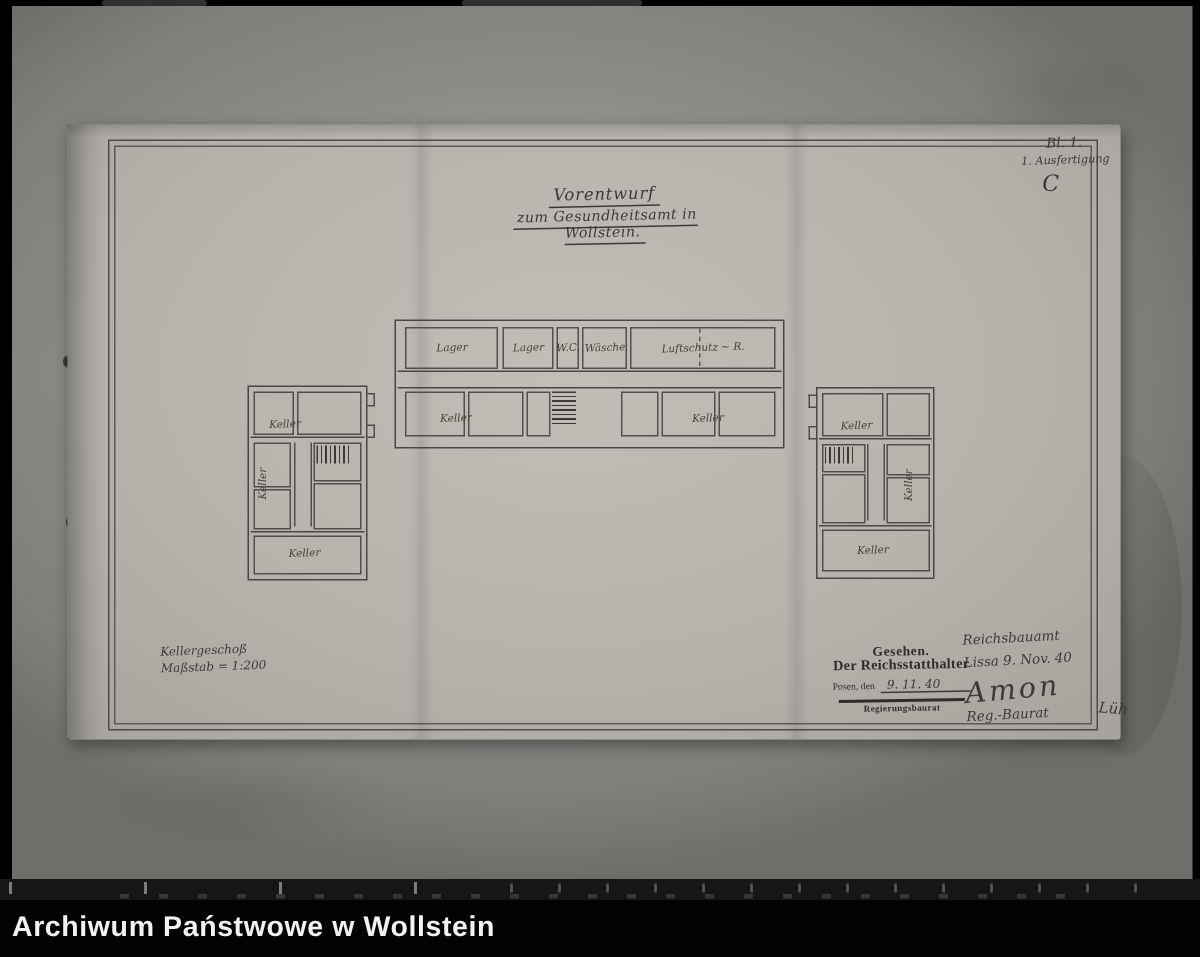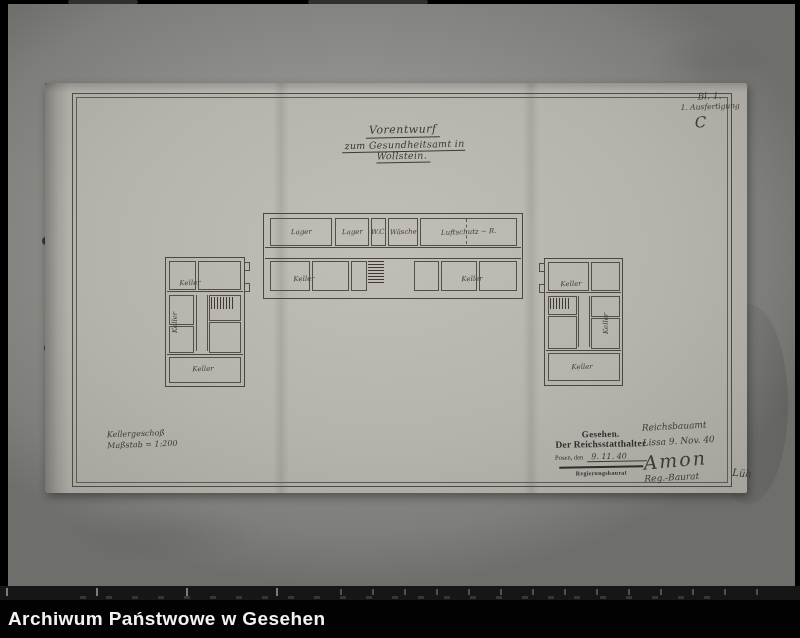--- a/index.html
+++ b/index.html
@@ -260,16 +260,16 @@
     </div>
   </div>
 
   <div class="ruler">
     <div class="ruler-ticks-left"></div>
     <div class="ruler-ticks-right"></div>
     <div class="ruler-text-row"></div>
   </div>
 
   <div class="archive-bar">
-    <span class="archive-label">Archiwum Państwowe w Gesehen</span>
+    <span class="archive-label">Archiwum Państwowe w Wollstein</span>
   </div>
 
 </div>
 
 </body></html>

